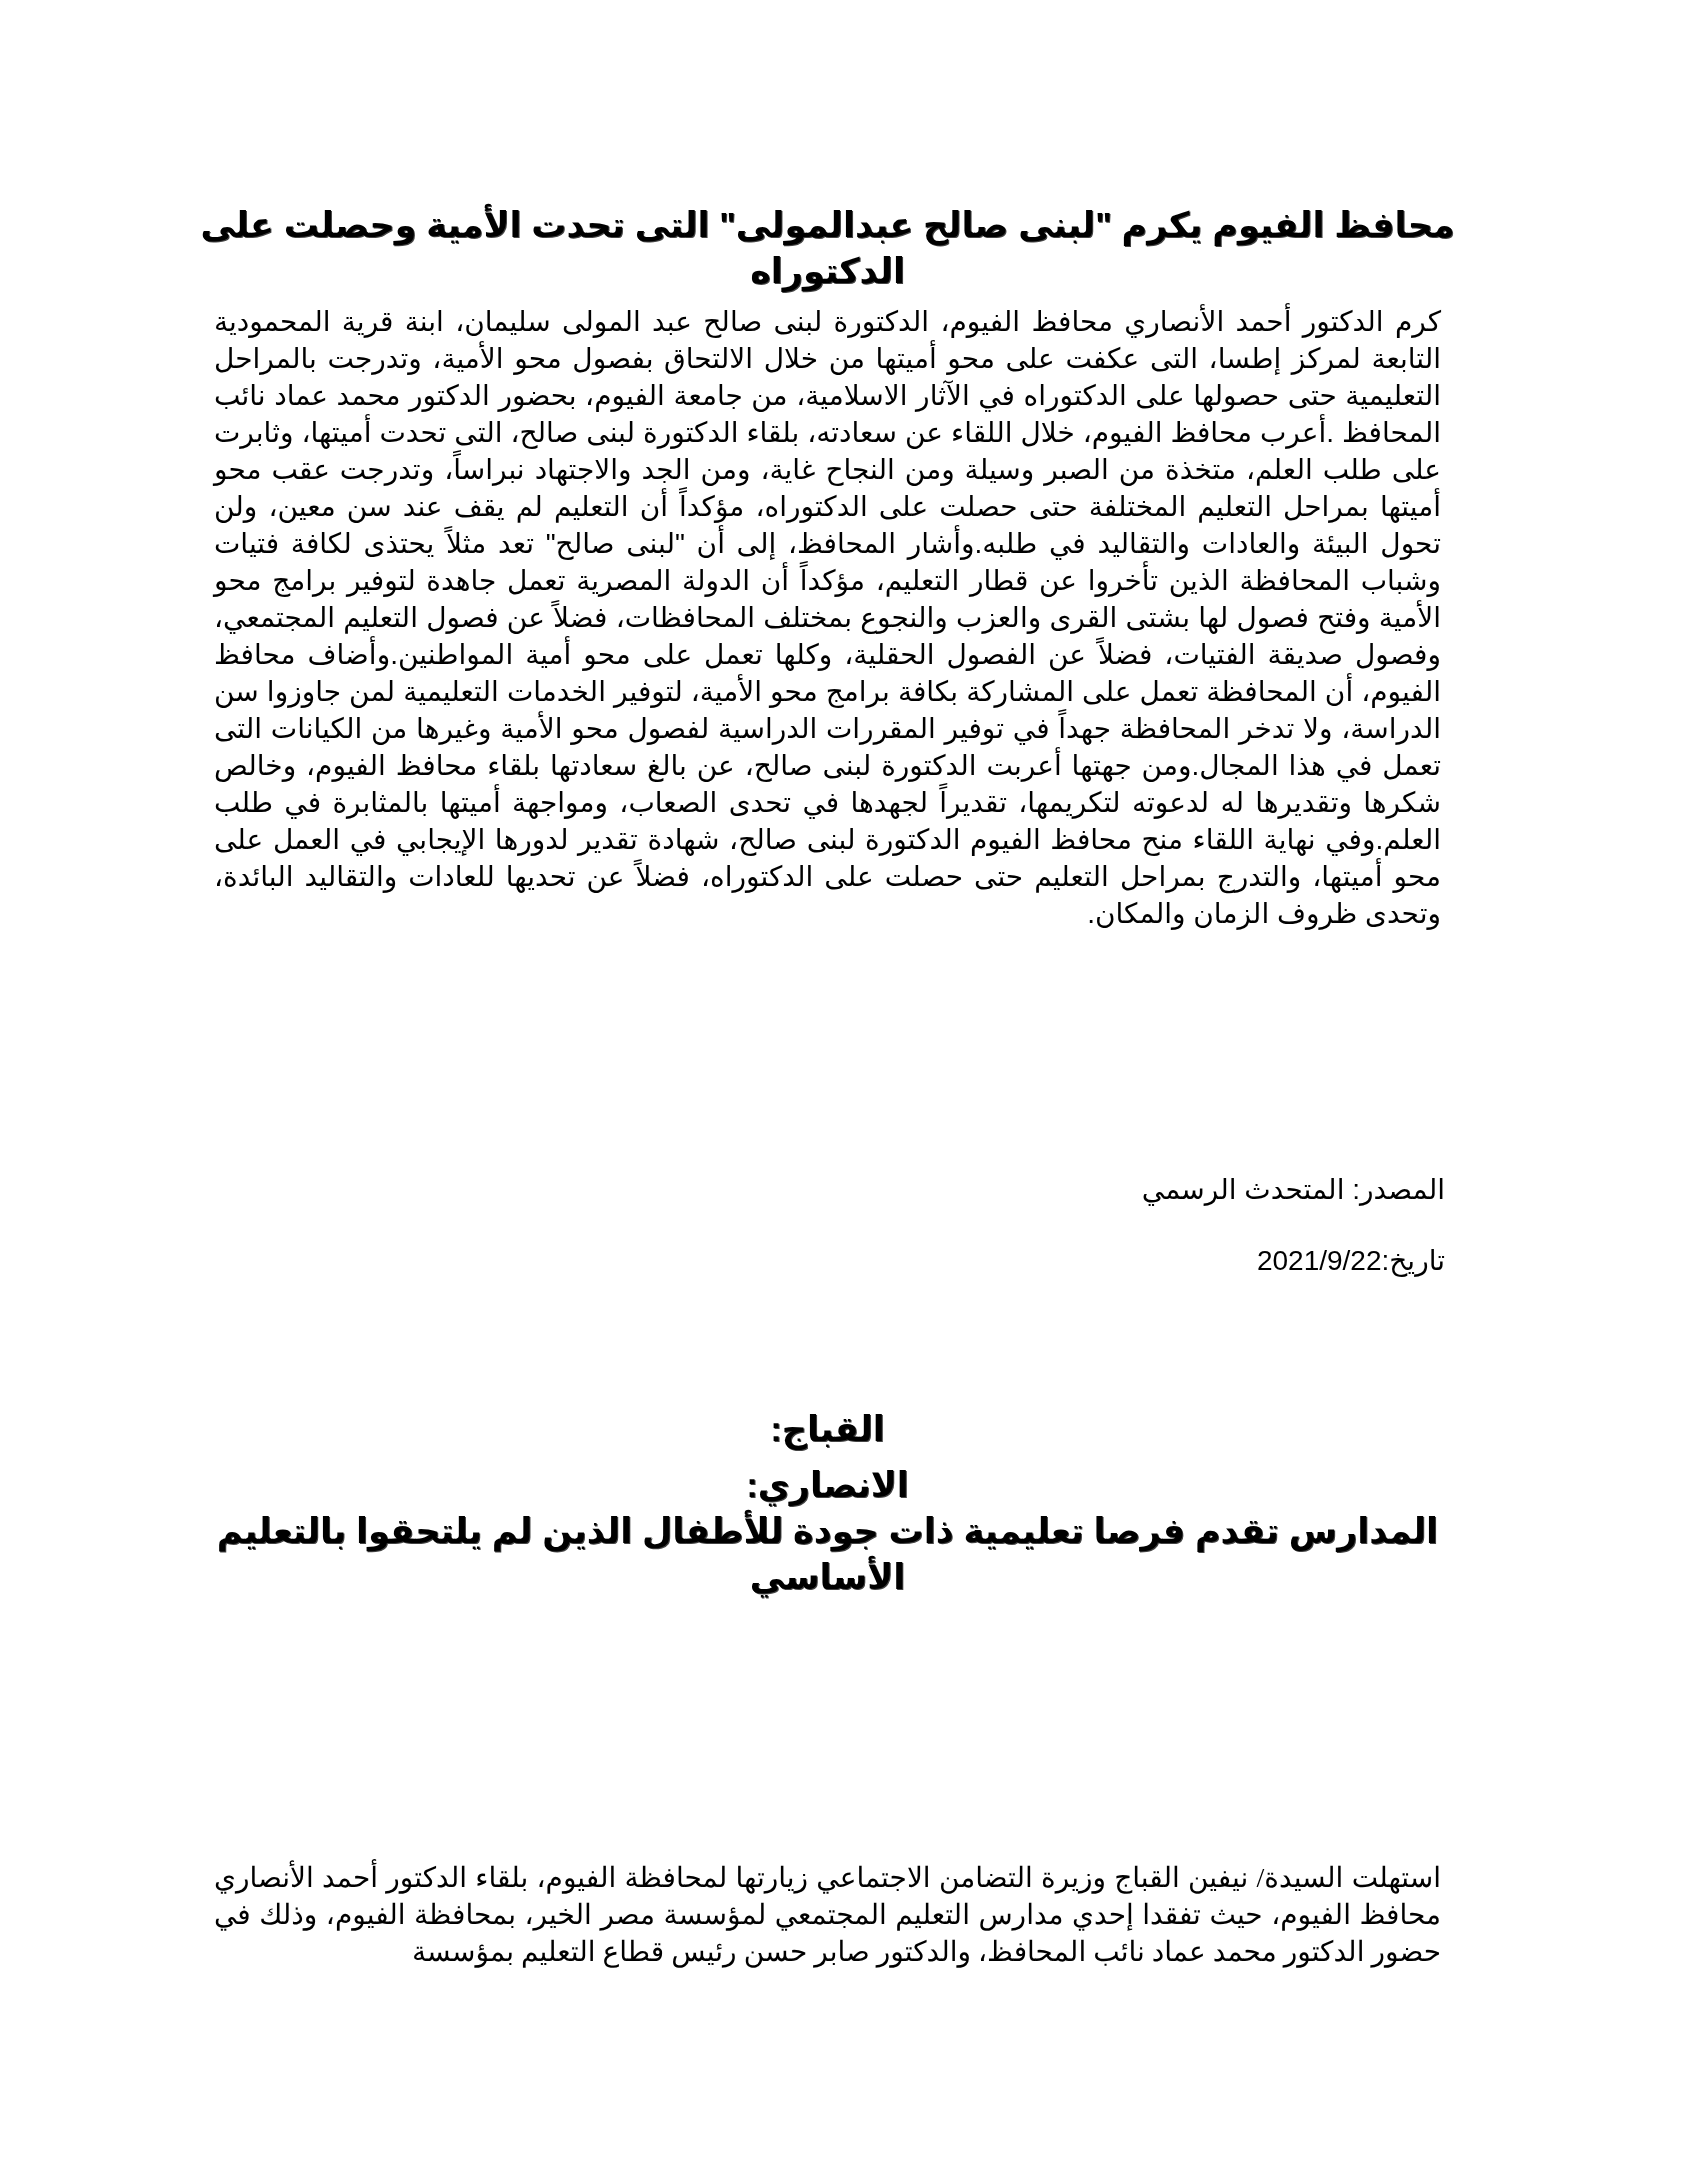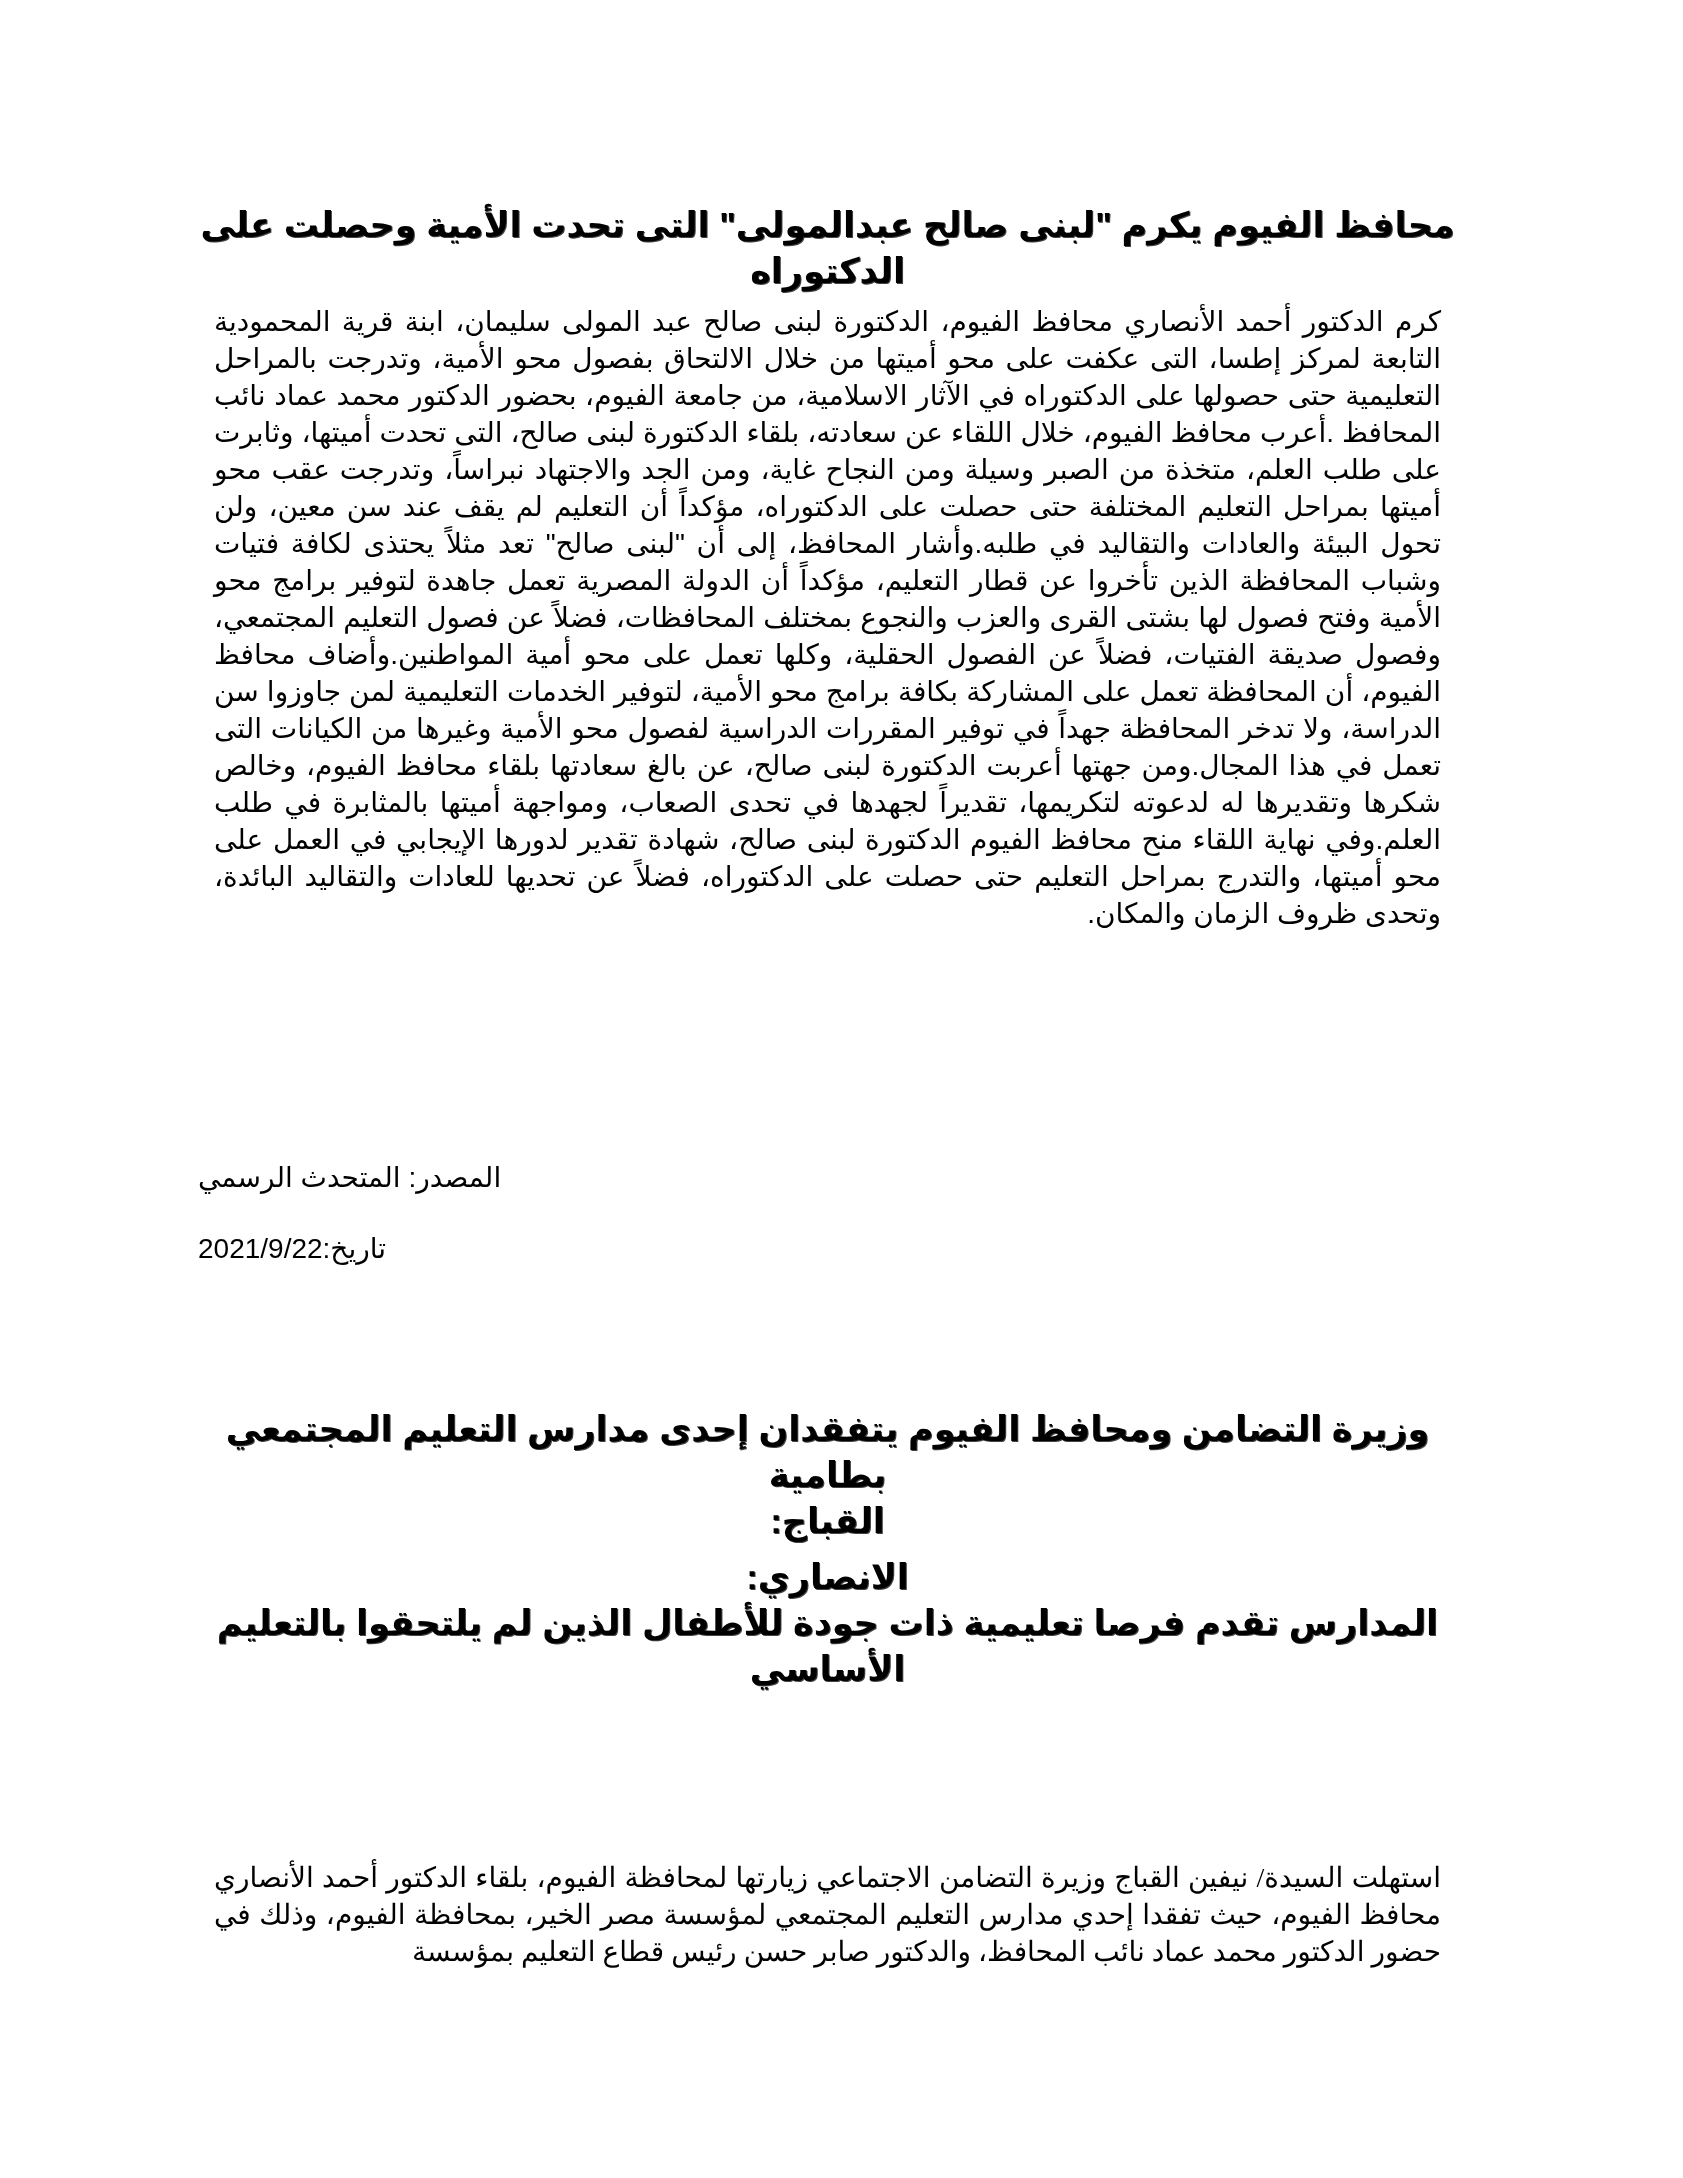--- a/index.html
+++ b/index.html
@@ -34,22 +34,22 @@
     .body-para {
       font-size: 28px;
       line-height: 37px;
       text-align: justify;
       text-align-last: right;
       margin: 16px;
     }
     .meta-line {
       font-size: 28px;
       line-height: 37px;
-      text-align: left;
-      margin: 0;
+      text-align: right;
+      margin: 12px;
     }
     #article1-title {
       position: absolute;
       top: 202px;
       left: 0;
       right: 0;
     }
     #article1-body {
       position: absolute;
       top: 287px;
@@ -94,21 +94,20 @@
     <p class="heading">الدكتوراه</p>
   </div>
 
   <p id="article1-body" class="body-para">كرم الدكتور أحمد الأنصاري محافظ الفيوم، الدكتورة لبنى صالح عبد المولى سليمان، ابنة قرية المحمودية التابعة لمركز إطسا، التى عكفت على محو أميتها من خلال الالتحاق بفصول محو الأمية، وتدرجت بالمراحل التعليمية حتى حصولها على الدكتوراه في الآثار الاسلامية، من جامعة الفيوم، بحضور الدكتور محمد عماد نائب المحافظ .أعرب محافظ الفيوم، خلال اللقاء عن سعادته، بلقاء الدكتورة لبنى صالح، التى تحدت أميتها، وثابرت على طلب العلم، متخذة من الصبر وسيلة ومن النجاح غاية، ومن الجد والاجتهاد نبراساً، وتدرجت عقب محو أميتها بمراحل التعليم المختلفة حتى حصلت على الدكتوراه، مؤكداً أن التعليم لم يقف عند سن معين، ولن تحول البيئة والعادات والتقاليد في طلبه.وأشار المحافظ، إلى أن "لبنى صالح" تعد مثلاً يحتذى لكافة فتيات وشباب المحافظة الذين تأخروا عن قطار التعليم، مؤكداً أن الدولة المصرية تعمل جاهدة لتوفير برامج محو الأمية وفتح فصول لها بشتى القرى والعزب والنجوع بمختلف المحافظات، فضلاً عن فصول التعليم المجتمعي، وفصول صديقة الفتيات، فضلاً عن الفصول الحقلية، وكلها تعمل على محو أمية المواطنين.وأضاف محافظ الفيوم، أن المحافظة تعمل على المشاركة بكافة برامج محو الأمية، لتوفير الخدمات التعليمية لمن جاوزوا سن الدراسة، ولا تدخر المحافظة جهداً في توفير المقررات الدراسية لفصول محو الأمية وغيرها من الكيانات التى تعمل في هذا المجال.ومن جهتها أعربت الدكتورة لبنى صالح، عن بالغ سعادتها بلقاء محافظ الفيوم، وخالص شكرها وتقديرها له لدعوته لتكريمها، تقديراً لجهدها في تحدى الصعاب، ومواجهة أميتها بالمثابرة في طلب العلم.وفي نهاية اللقاء منح محافظ الفيوم الدكتورة لبنى صالح، شهادة تقدير لدورها الإيجابي في العمل على محو أميتها، والتدرج بمراحل التعليم حتى حصلت على الدكتوراه، فضلاً عن تحديها للعادات والتقاليد البائدة، وتحدى ظروف الزمان والمكان.</p>
 
   <p id="source-line" class="meta-line">المصدر: المتحدث الرسمي</p>
 
   <p id="date-line" class="meta-line">تاريخ:2021/9/22</p>
 
   <div id="article2-headings">
-    <p class="heading">وزيرة التضامن ومحافظ الفيوم يتفقدان إحدى مدارس التعليم المجتمعي بطامية</p>
     <p class="heading">القباج:</p>
     <div class="gap"></div>
     <p class="heading">الانصاري:</p>
     <p class="heading">المدارس تقدم فرصا تعليمية ذات جودة للأطفال الذين لم يلتحقوا بالتعليم الأساسي</p>
   </div>
 
   <p id="article2-body" class="body-para">استهلت السيدة/ نيفين القباج وزيرة التضامن الاجتماعي زيارتها لمحافظة الفيوم، بلقاء الدكتور أحمد الأنصاري محافظ الفيوم، حيث تفقدا إحدي مدارس التعليم المجتمعي لمؤسسة مصر الخير، بمحافظة الفيوم، وذلك في حضور الدكتور محمد عماد نائب المحافظ، والدكتور صابر حسن رئيس قطاع التعليم بمؤسسة</p>
 
 </div>
 

